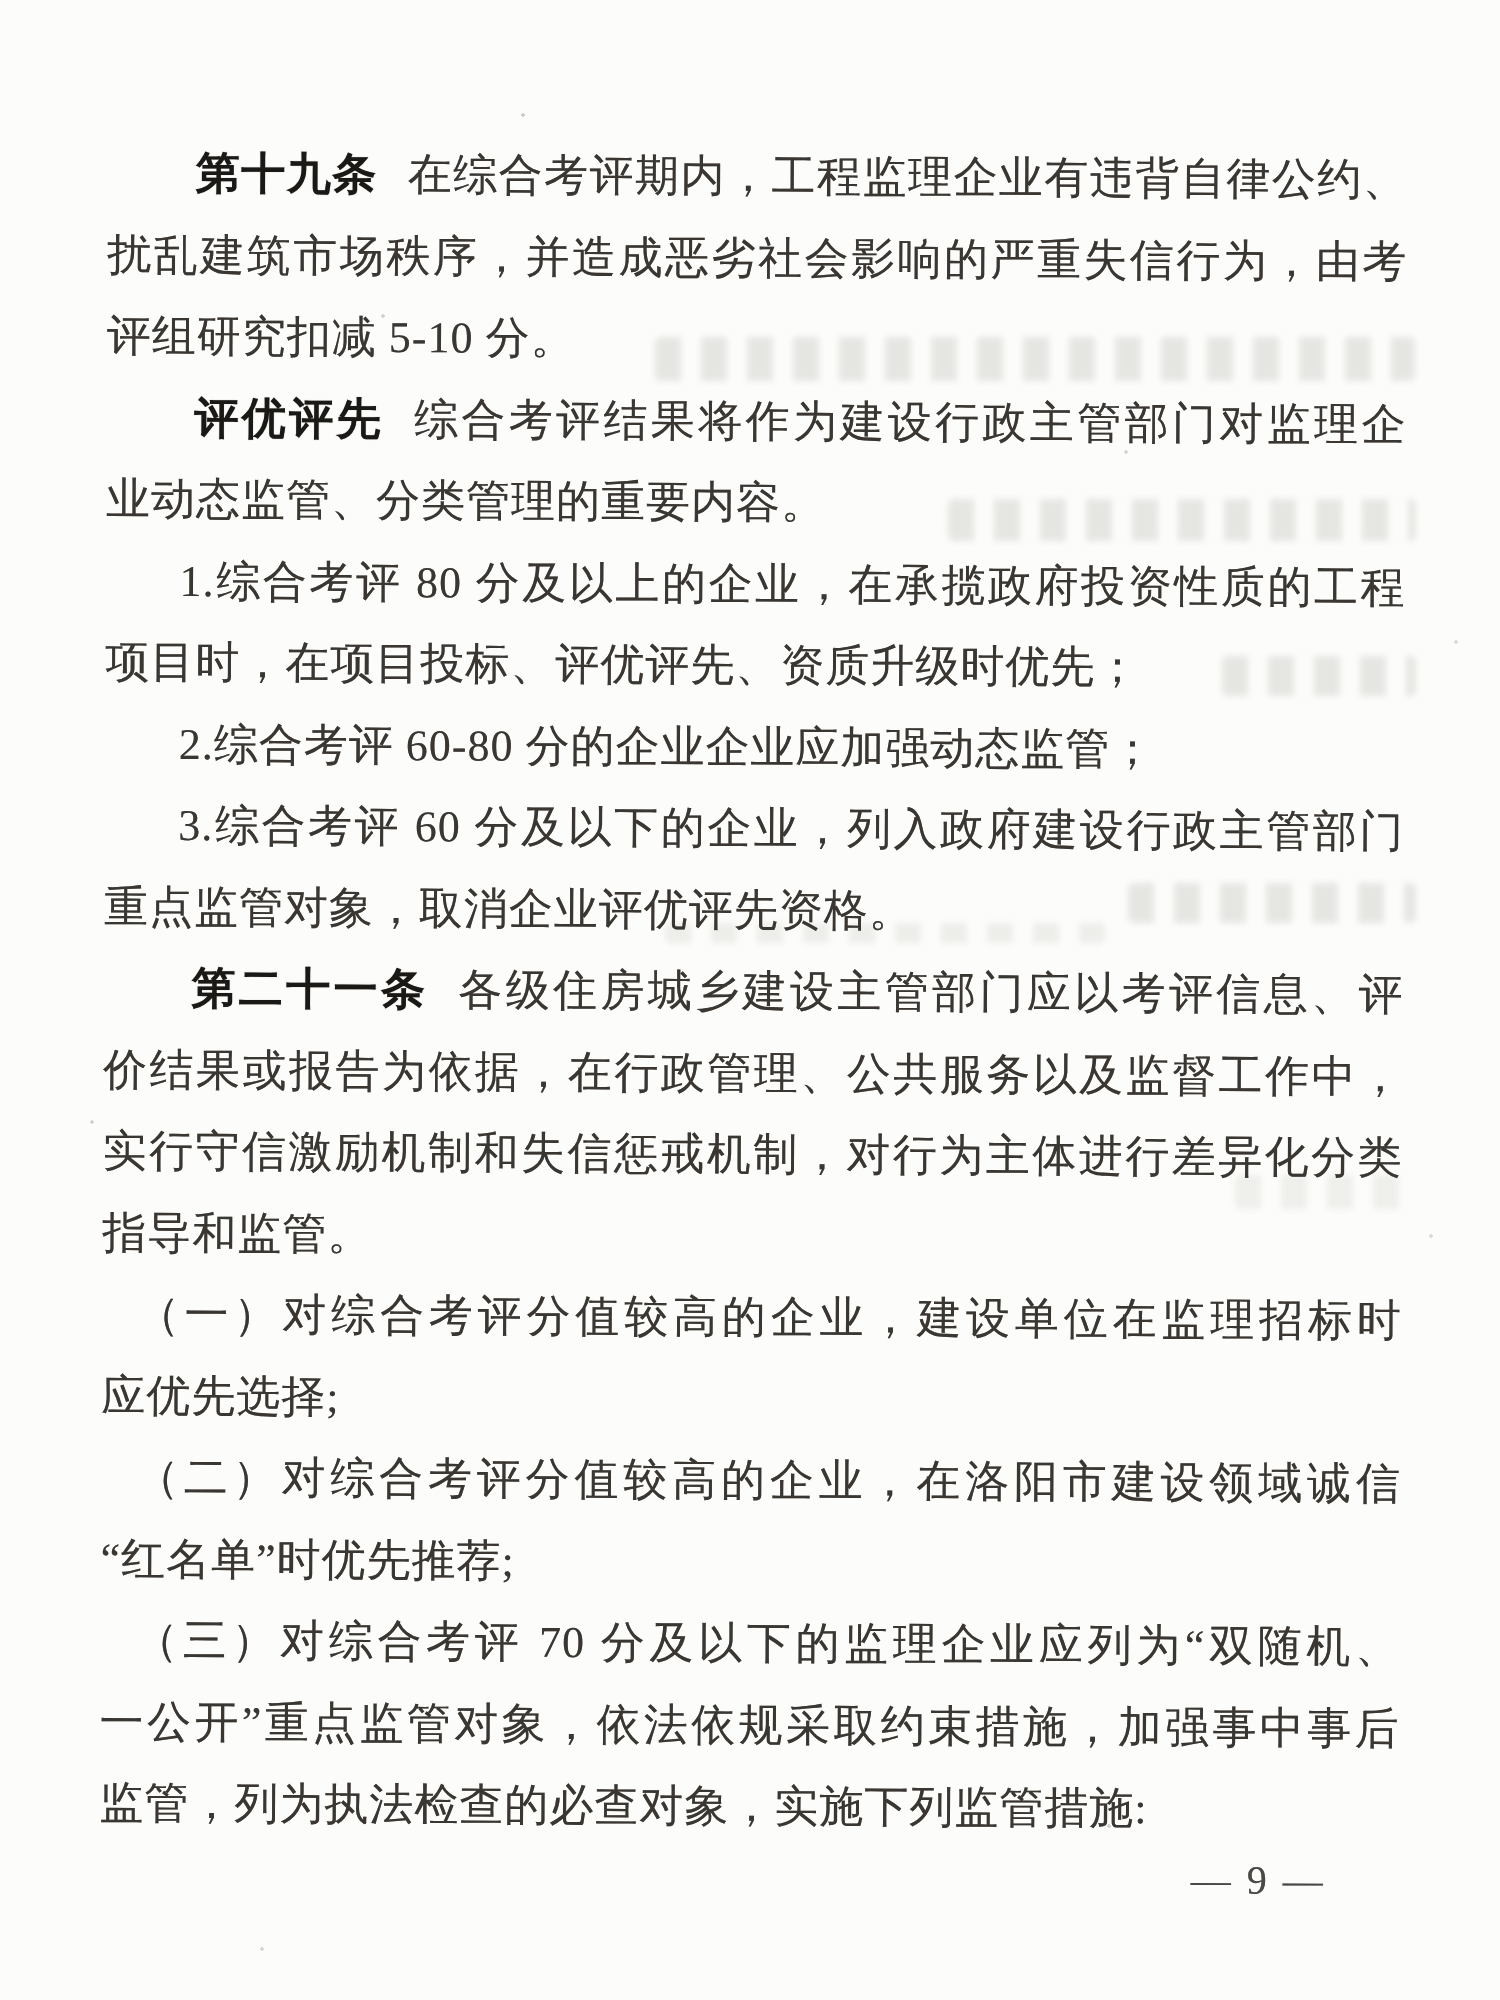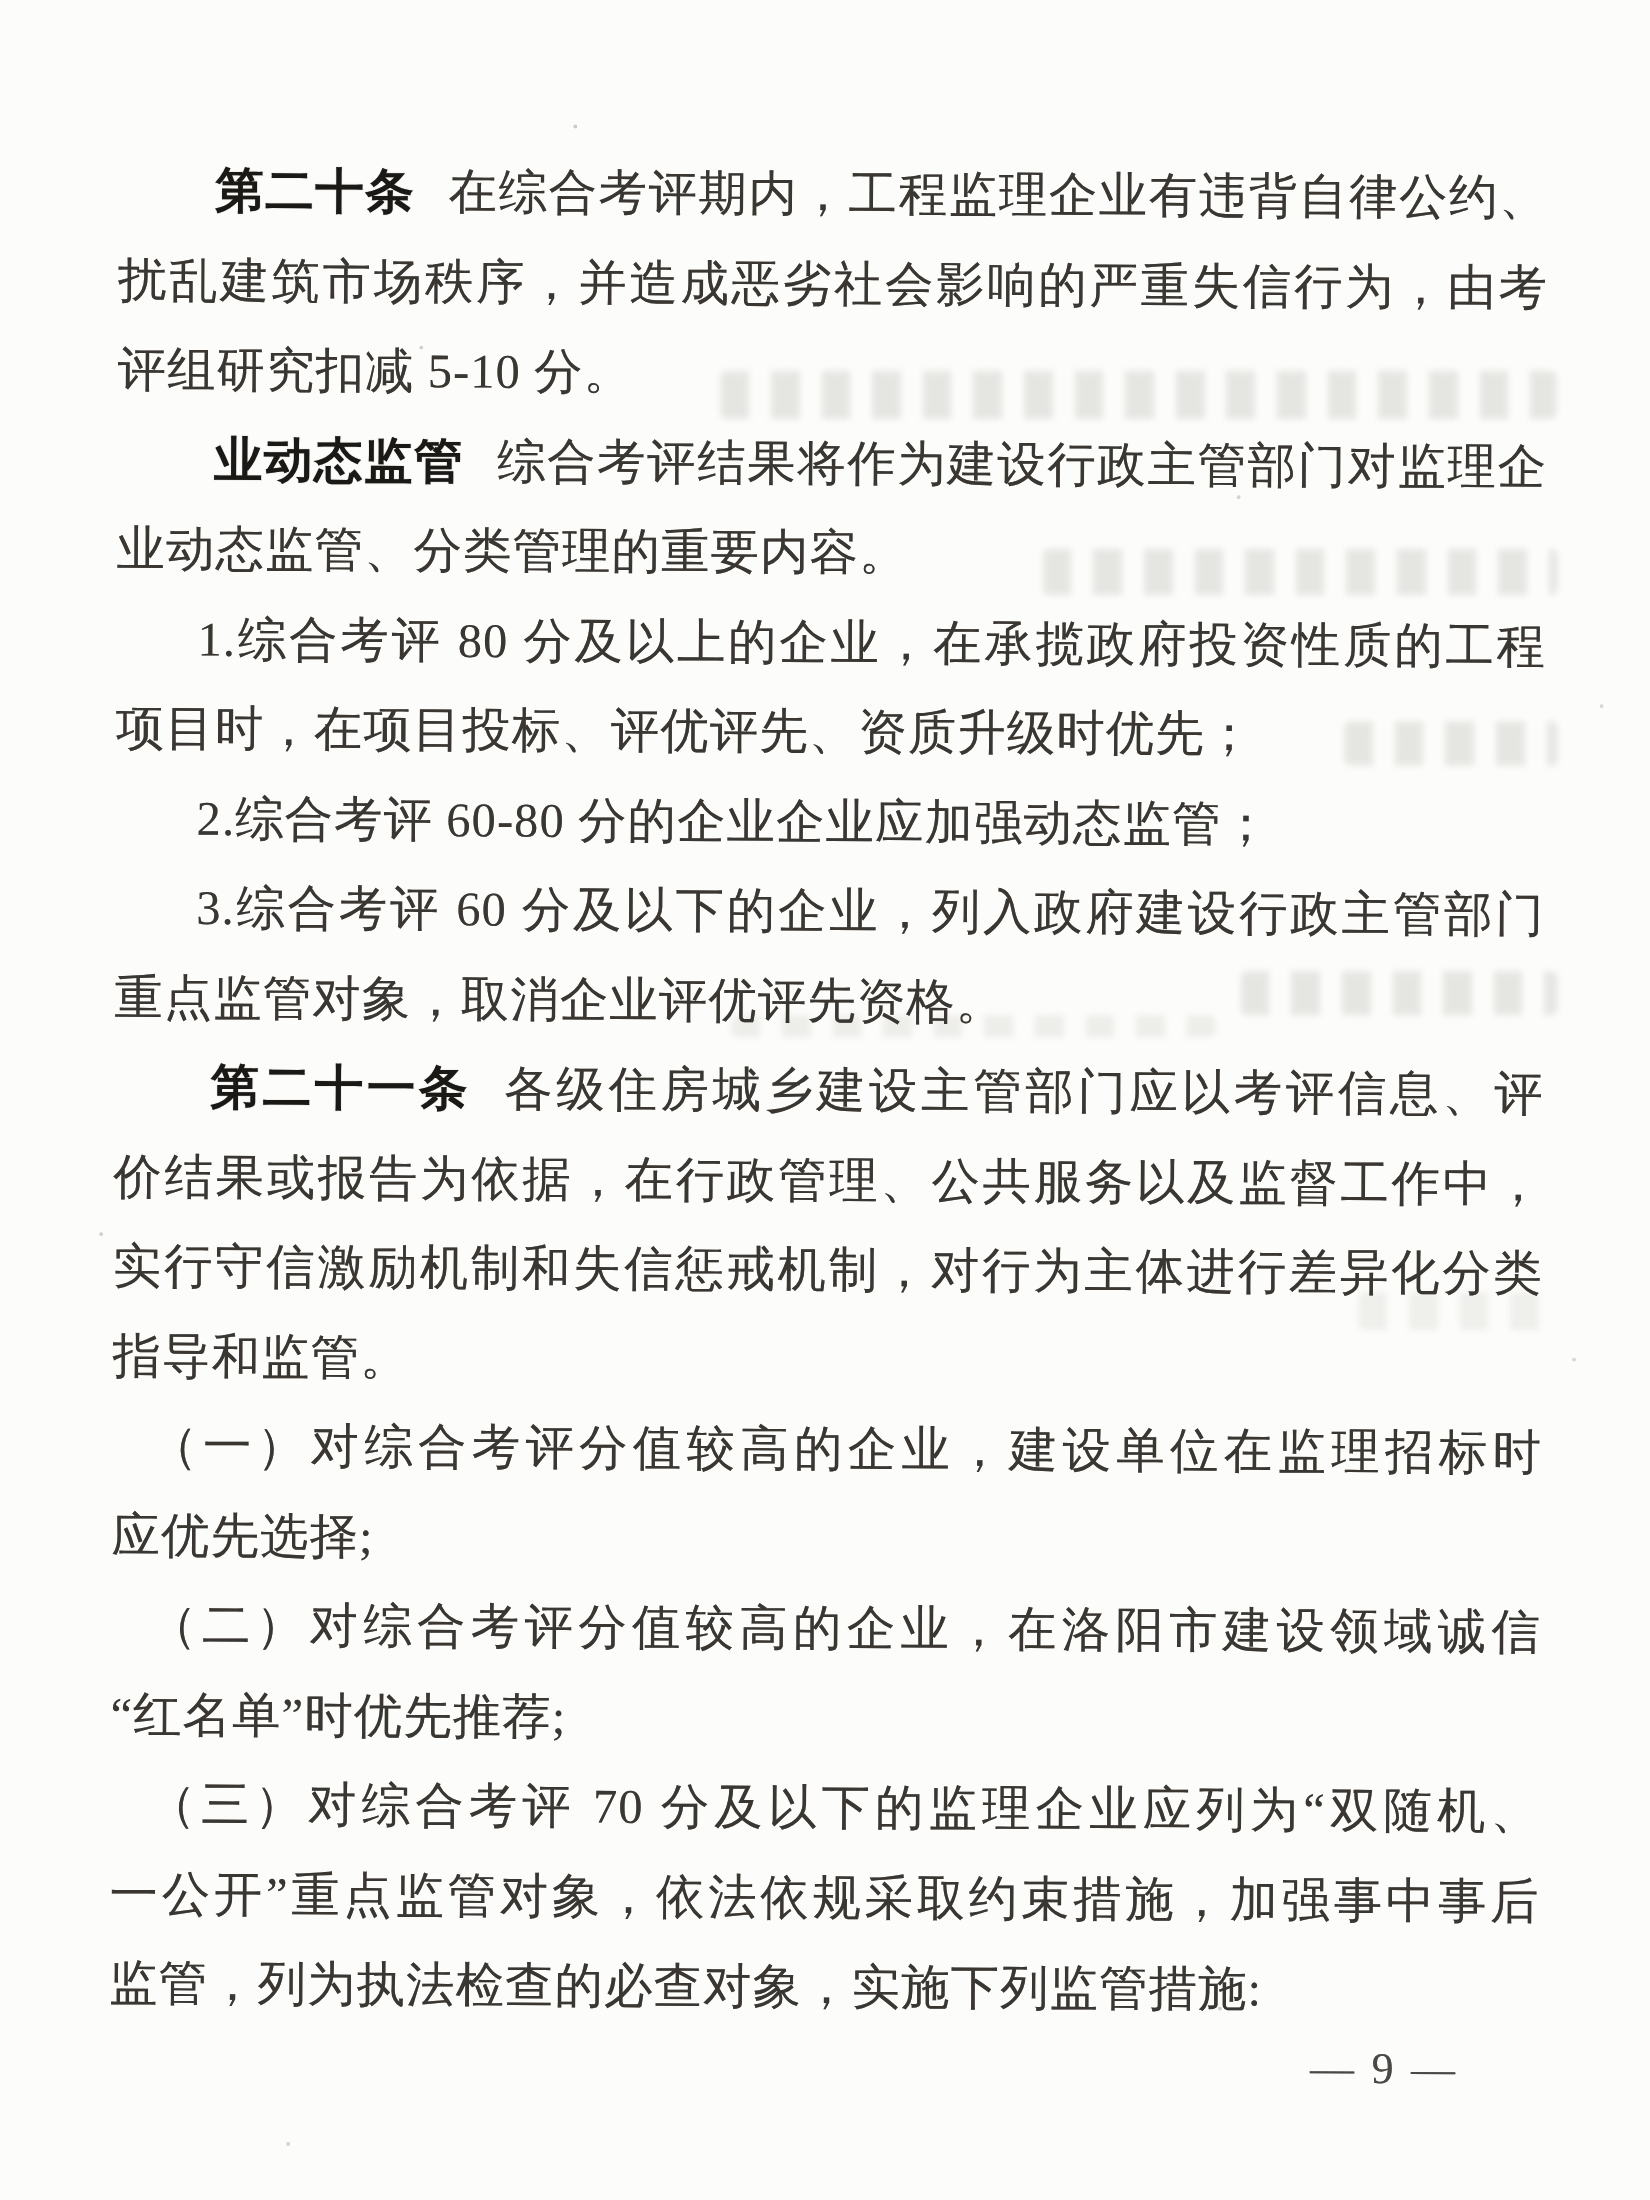--- a/index.html
+++ b/index.html
@@ -60,27 +60,27 @@
 <div class="smudge" id="smA"></div>
 <div class="smudge" id="smB"></div>
 <div class="smudge" id="smC"></div>
 <div class="smudge" id="smD"></div>
 <div class="smudge" id="smE"></div>
 <div class="smudge" id="smF"></div>
 
 <div class="doc">
 
   <div class="ln af j">
-    <span class="hd">第二十条</span><span>在综合考评期内，工程监理企业有违背自律公约、</span>
+    <span class="hd">第十九条</span><span>在综合考评期内，工程监理企业有违背自律公约、</span>
   </div>
   <div class="ln j">扰乱建筑市场秩序，并造成恶劣社会影响的严重失信行为，由考</div>
   <div class="ln">评组研究扣减 5-10 分。</div>
 
   <div class="ln af j">
-    <span class="hd">业动态监管</span><span>综合考评结果将作为建设行政主管部门对监理企</span>
+    <span class="hd">评优评先</span><span>综合考评结果将作为建设行政主管部门对监理企</span>
   </div>
   <div class="ln">业动态监管、分类管理的重要内容。</div>
 
   <div class="ln nf j">1.综合考评 80 分及以上的企业，在承揽政府投资性质的工程</div>
   <div class="ln">项目时，在项目投标、评优评先、资质升级时优先；</div>
   <div class="ln nf">2.综合考评 60-80 分的企业企业应加强动态监管；</div>
   <div class="ln nf j">3.综合考评 60 分及以下的企业，列入政府建设行政主管部门</div>
   <div class="ln">重点监管对象，取消企业评优评先资格。</div>
 
   <div class="ln af j">

